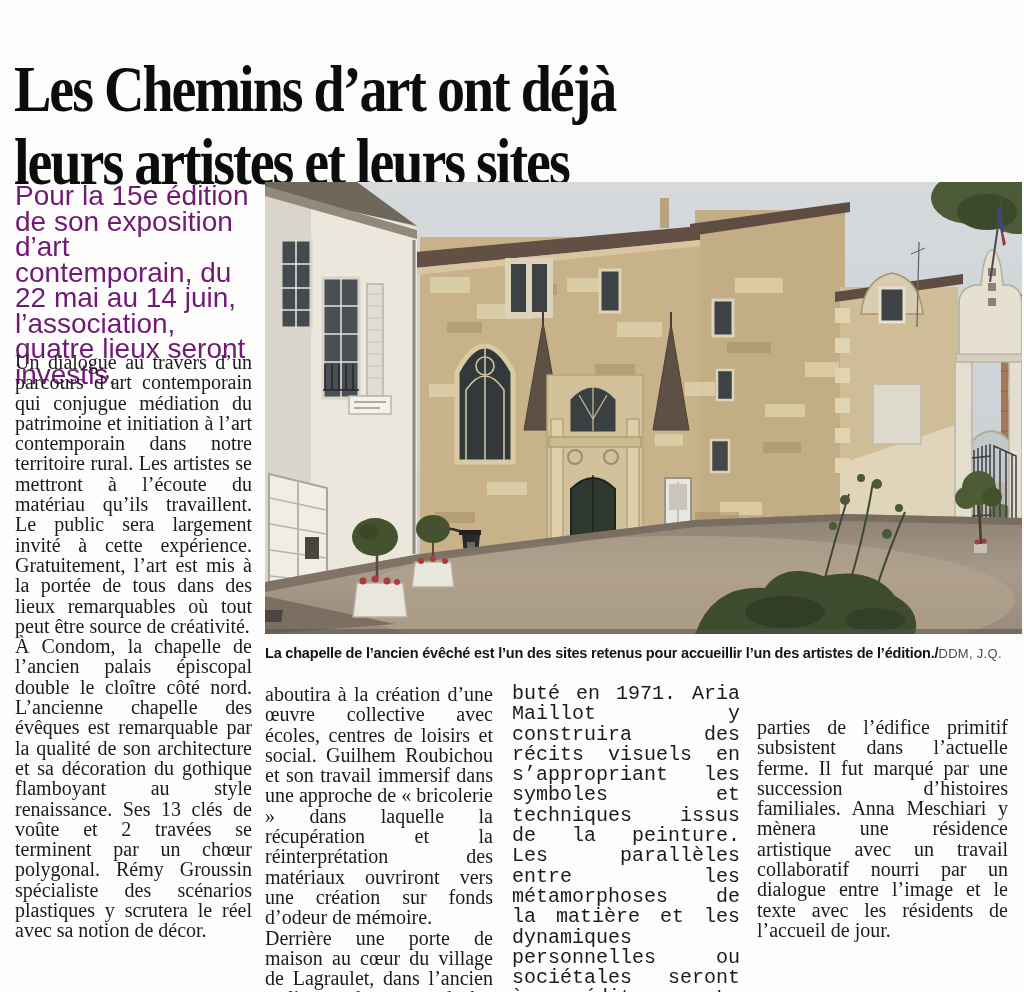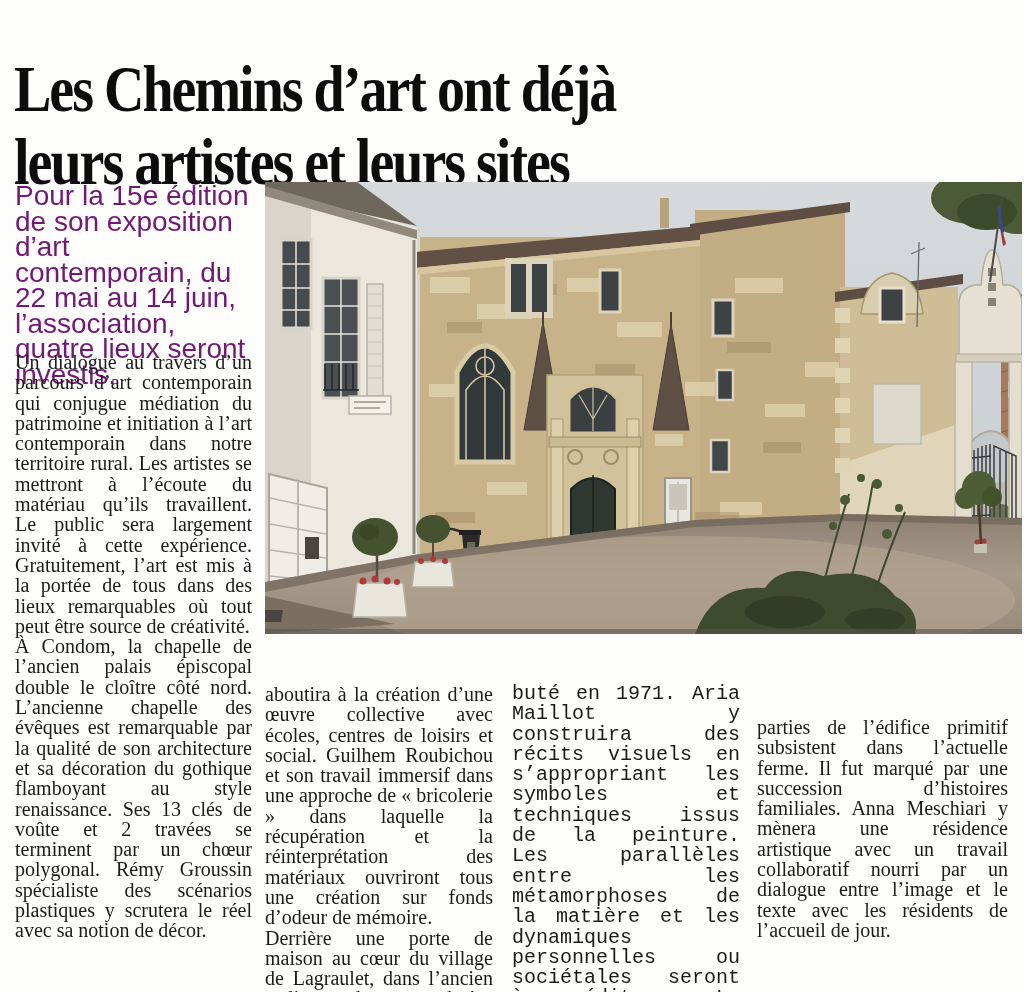--- a/index.html
+++ b/index.html
@@ -345,23 +345,24 @@
         <g fill="#a33c3c">
             <circle cx="712" cy="360" r="2.5"></circle>
             <circle cx="719" cy="359" r="2.5"></circle>
           </g>
       </g>
 
       <rect x="0" y="447" width="757" height="5" fill="#55524c" opacity="0.55"></rect>
     </svg>
   </figure>
 
+  <figcaption class="caption"><span class="cap-text">La chapelle de l’ancien évêché est l’un des sites retenus pour accueillir l’un des artistes de l’édition./</span><span class="cap-credit">DDM, J.Q.</span></figcaption>
 
   <div class="col col2">
-    <p>aboutira à la création d’une œuvre collective avec écoles, centres de loisirs et social. Guilhem Roubichou et son travail immersif dans une approche de « bricolerie » dans laquelle la récupération et la réinterprétation des matériaux ouvriront tous une création sur fonds d’odeur de mémoire.</p>
+    <p>aboutira à la création d’une œuvre collective avec écoles, centres de loisirs et social. Guilhem Roubichou et son travail immersif dans une approche de « bricolerie » dans laquelle la récupération et la réinterprétation des matériaux ouvriront vers une création sur fonds d’odeur de mémoire.</p>
     <p>Derrière une porte de maison au cœur du village de Lagraulet, dans l’ancien atelier du grand-père tonnelier au chai du domaine du Grand chemin, la distillation a dé-</p>
   </div>
 
   <div class="col col3">
     <p>buté en 1971. Aria Maillot y construira des récits visuels en s’appropriant les symboles et techniques issus de la peinture. Les parallèles entre les métamorphoses de la matière et les dynamiques personnelles ou sociétales seront à méditer. La construction du château de Béraut a débuté au XIIIe siècle et s’est poursuivie au cours des siècles avec ses ouvertures de style gothique flamboyant. Seules quelques pierres de l’ancien moulin hydraulique et</p>
   </div>
 
   <div class="col col4">
     <p>parties de l’édifice primitif subsistent dans l’actuelle ferme. Il fut marqué par une succession d’histoires familiales. Anna Meschiari y mènera une résidence artistique avec un travail collaboratif nourri par un dialogue entre l’image et le texte avec les résidents de l’accueil de jour.</p>
   </div>

